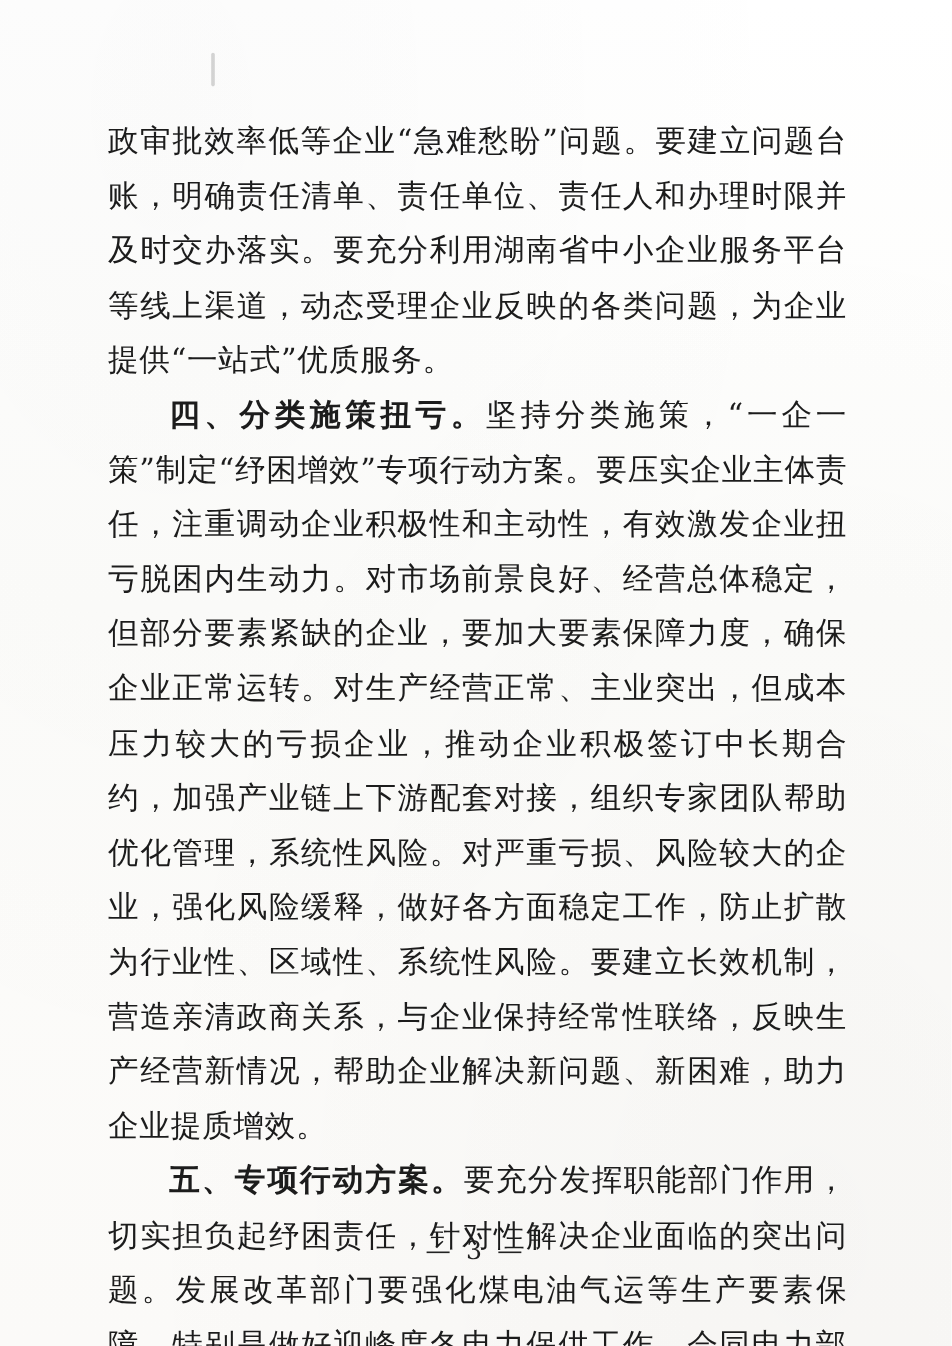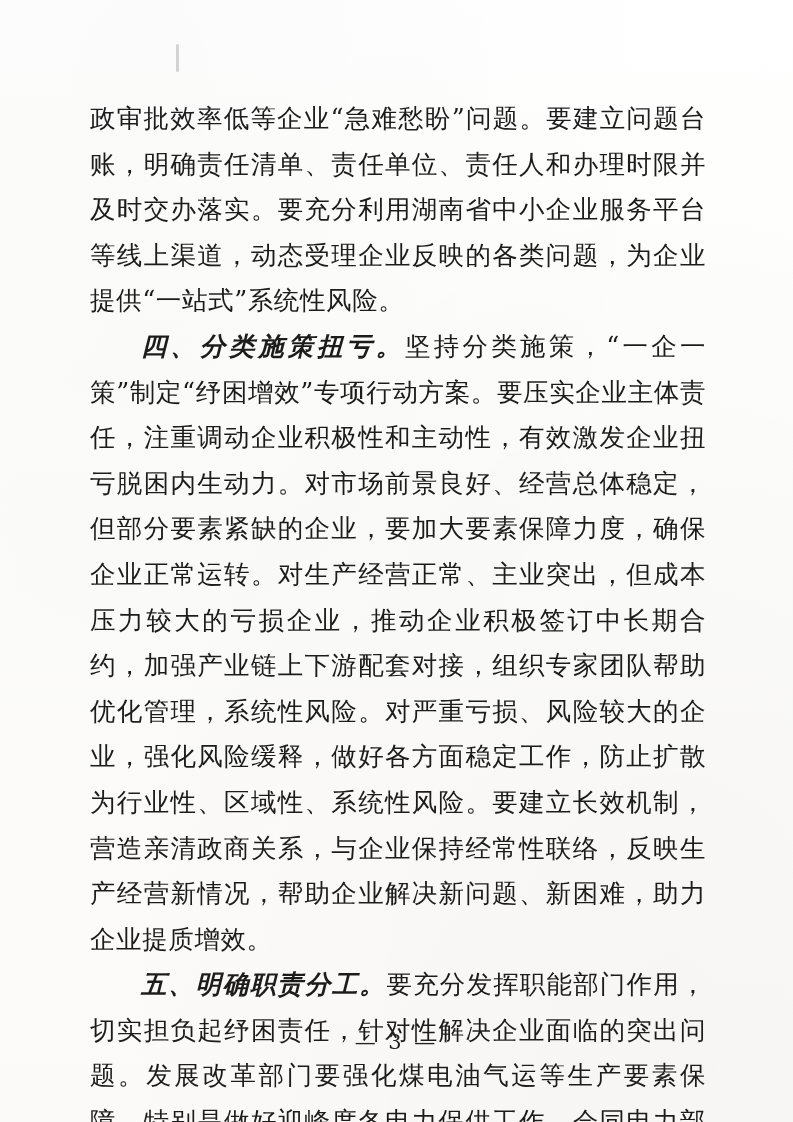--- a/index.html
+++ b/index.html
@@ -61,21 +61,20 @@
   }
   p.para.indent {
     text-indent: 51px;
   }
   p.para + p.para {
     margin-top: 0px;
   }
   .heading-run {
     font-weight: 700;
     letter-spacing: 1.2px;
-    font-style: italic;
   }
   .footer {
     position: absolute;
     left: 0;
     right: 0;
     top: 1030px;
     text-align: center;
     font-size: 21px;
     color: #222;
     font-family: "DejaVu Serif", "Liberation Serif", serif;
@@ -85,28 +84,28 @@
 </head>
 <body>
 
 <div class="page">
 
   <div class="punch-mark"></div>
 
   <div class="content">
 
     <p class="para">
-      <span>政审批效率低等企业“急难愁盼”问题。要建立问题台账，明确责任清单、责任单位、责任人和办理时限并及时交办落实。要充分利用湖南省中小企业服务平台等线上渠道，动态受理企业反映的各类问题，为企业提供“一站式”系统性风险。</span>
+      <span>政审批效率低等企业“急难愁盼”问题。要建立问题台账，明确责任清单、责任单位、责任人和办理时限并及时交办落实。要充分利用湖南省中小企业服务平台等线上渠道，动态受理企业反映的各类问题，为企业提供“一站式”优质服务。</span>
     </p>
 
     <p class="para indent">
       <span class="heading-run">四、分类施策扭亏。</span><span>坚持分类施策，“一企一策”制定“纾困增效”专项行动方案。要压实企业主体责任，注重调动企业积极性和主动性，有效激发企业扭亏脱困内生动力。对市场前景良好、经营总体稳定，但部分要素紧缺的企业，要加大要素保障力度，确保企业正常运转。对生产经营正常、主业突出，但成本压力较大的亏损企业，推动企业积极签订中长期合约，加强产业链上下游配套对接，组织专家团队帮助优化管理，系统性风险。对严重亏损、风险较大的企业，强化风险缓释，做好各方面稳定工作，防止扩散为行业性、区域性、系统性风险。要建立长效机制，营造亲清政商关系，与企业保持经常性联络，反映生产经营新情况，帮助企业解决新问题、新困难，助力企业提质增效。</span>
     </p>
 
     <p class="para indent">
-      <span class="heading-run">五、明确职责分工。</span><span>要充分发挥职能部门作用，切实担负起纾困责任，针对性解决企业面临的突出问题。发展改革部门要强化煤电油气运等生产要素保障，特别是做好迎峰度冬电力保供工作，会同电力部门、工业和信息化部门科学优化用电方案，发挥电力资源的最大效用。科技部门要积极推动科技人员服务企业，创新服务方式，根据企业需求做好供需对接，集中解决一批企业反映突出的技术难题。工业和信</span>
+      <span class="heading-run">五、专项行动方案。</span><span>要充分发挥职能部门作用，切实担负起纾困责任，针对性解决企业面临的突出问题。发展改革部门要强化煤电油气运等生产要素保障，特别是做好迎峰度冬电力保供工作，会同电力部门、工业和信息化部门科学优化用电方案，发挥电力资源的最大效用。科技部门要积极推动科技人员服务企业，创新服务方式，根据企业需求做好供需对接，集中解决一批企业反映突出的技术难题。工业和信</span>
     </p>
 
   </div>
 
   <div class="footer">— 3 —</div>
 
 </div>
 
 </body></html>

